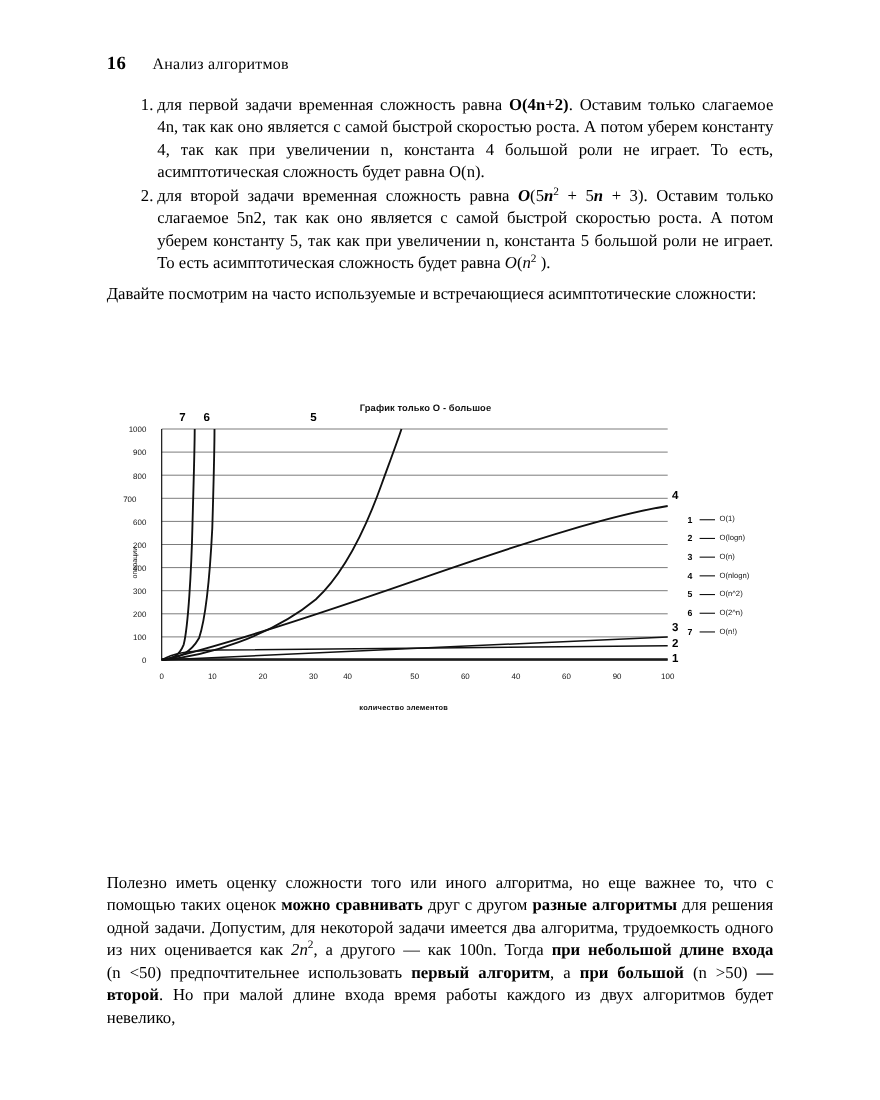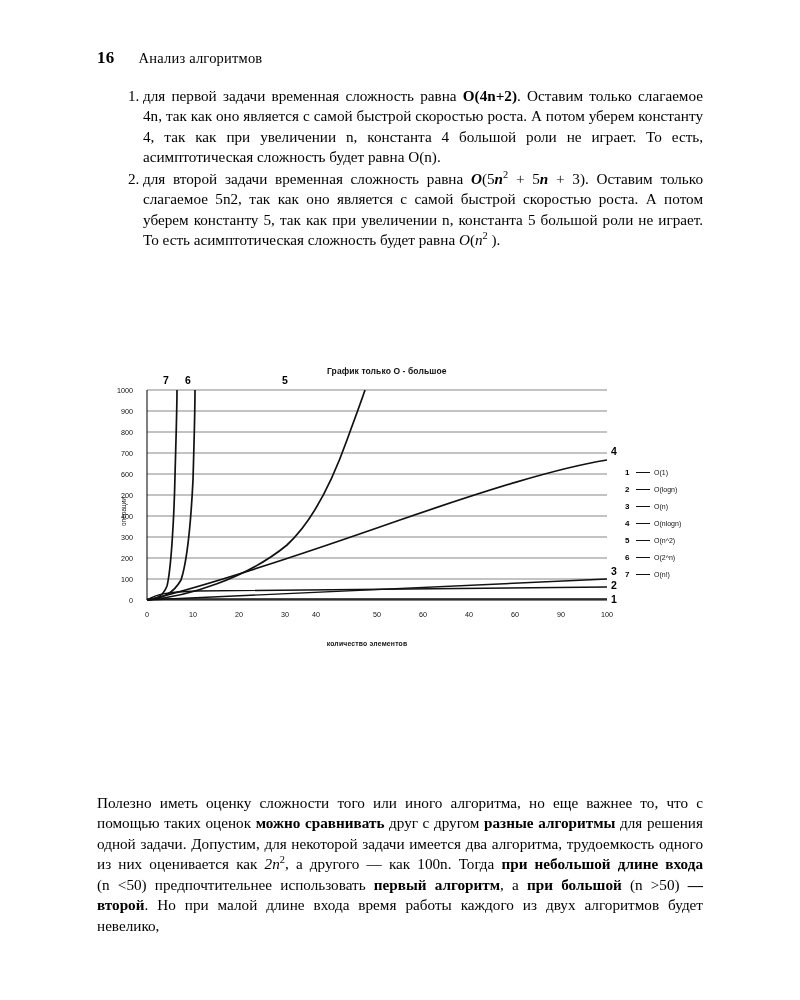--- a/index.html
+++ b/index.html
@@ -211,33 +211,34 @@
     <ol class="numlist">
       <li>
         <span class="num">1.</span>
         <span class="body">для первой задачи временная сложность равна <b>O(4n+2)</b>. Оставим только слагаемое 4n, так как оно является с самой быстрой скоростью роста. А потом уберем константу 4, так как при увеличении n, константа 4 большой роли не играет. То есть, асимптотическая сложность будет равна O(n).</span>
       </li>
       <li>
         <span class="num">2.</span>
         <span class="body">для второй задачи временная сложность равна <b><i>O</i></b>(5<b><i>n</i></b><sup>2</sup> + 5<b><i>n</i></b> + 3). Оставим только слагаемое 5n2, так как оно является с самой быстрой скоростью роста. А потом уберем константу 5, так как при увеличении n, константа 5 большой роли не играет. То есть асимптотическая сложность будет равна <i>O</i>(<i>n</i><sup>2</sup> ).</span>
       </li>
     </ol>
+    <p class="para gap-top">Давайте посмотрим на часто используемые и встречающиеся асимптотические сложности:</p>
   </div>
 
   <div class="figure">
     <div class="chart-title">График только O - большое</div>
 
     <div class="plot-wrap">
       <div class="axis-ylabel">операции</div>
       <div class="axis-xlabel">количество элементов</div>
 
       <div class="ytick" style="left:6px;  top:6px;">1000</div>
       <div class="ytick" style="left:6px;  top:27px;">900</div>
       <div class="ytick" style="left:6px;  top:48px;">800</div>
-      <div class="ytick" style="left:6px;  top:69px;">700</div>
+      <div class="ytick" style="left:6px;  top:69px;text-align:center;">700</div>
       <div class="ytick" style="left:6px;  top:90px;">600</div>
       <div class="ytick" style="left:6px;  top:111px;">200</div>
       <div class="ytick" style="left:6px;  top:132px;">400</div>
       <div class="ytick" style="left:6px;  top:153px;">300</div>
       <div class="ytick" style="left:6px;  top:174px;">200</div>
       <div class="ytick" style="left:6px;  top:195px;">100</div>
       <div class="ytick" style="left:6px;  top:216px;">0</div>
 
       <div class="xtick" style="left:40px;  top:230px;">0</div>
       <div class="xtick" style="left:86px;  top:230px;">10</div>

